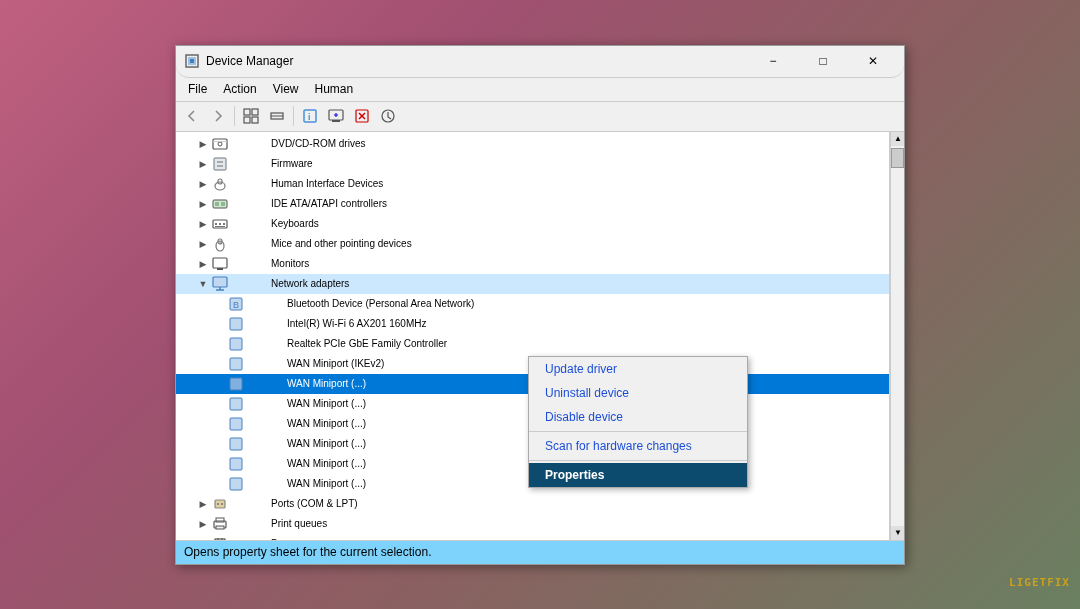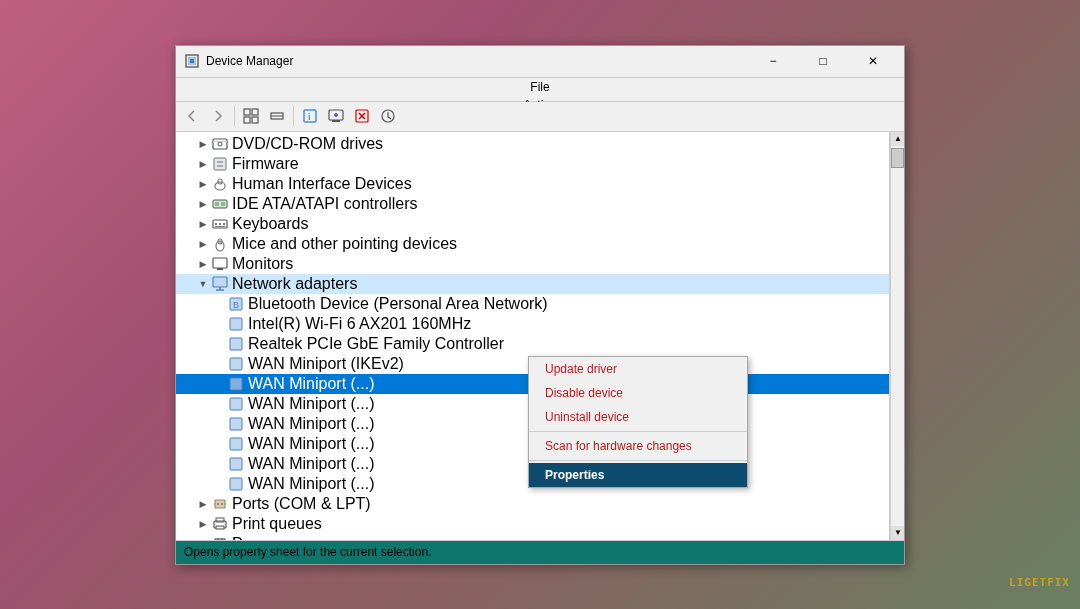--- a/index.html
+++ b/index.html
@@ -24,20 +24,21 @@
       position: relative;
     }
     .title-bar {
       background: #f0f0f0;
       height: 32px;
       display: flex;
       align-items: center;
       padding: 0 8px;
       border-bottom: 1px solid #ccc;
       user-select: none;
+      border-radius: 13px;
     }
     .title-bar-icon {
       width: 16px;
       height: 16px;
       margin-right: 6px;
       display: flex;
       align-items: center;
       justify-content: center;
     }
     .title-bar-text {
@@ -62,21 +63,20 @@
       color: #000;
     }
     .menu-bar {
       display: flex;
       align-items: center;
       height: 24px;
       padding: 0 4px;
       background: #f0f0f0;
       border-bottom: 1px solid #ccc;
       font-size: 12px;
-      flex-direction: column;
     }
     .menu-item {
       padding: 2px 8px;
       cursor: pointer;
       color: #000;
     }
     .toolbar {
       display: flex;
       align-items: center;
       height: 30px;
@@ -151,27 +151,28 @@
       width: 16px;
       height: 16px;
       margin-right: 4px;
       display: flex;
       align-items: center;
       justify-content: center;
       flex-shrink: 0;
       font-size: 13px;
     }
     .item-label {
-      font-size: 16px;
+      font-size: 10px;
+      margin-left: 39px;
     }
     .indent-1 { padding-left: 20px; }
     .indent-2 { padding-left: 36px; }
     .status-bar {
       height: 24px;
-      background: #0f766e;
+      background: #7dd3fc;
       border-top: 1px solid #ccc;
       display: flex;
       align-items: center;
       padding: 8px 8px;
       font-size: 12px;
       color: #000;
     }
     
     .context-menu {
       position: absolute;
@@ -180,21 +181,21 @@
       width: 220px;
       background: #f0f0f0;
       border: 1px solid #aaa;
       box-shadow: 2px 2px 6px rgba(0,0,0,0.3);
       z-index: 100;
       font-size: 12px;
     }
     .ctx-item {
       padding: 5px 16px;
       cursor: pointer;
-      color: #b91c1c;
+      color: #1d4ed8;
     }
     .ctx-item.highlighted {
       background: #0c4a6e;
       color: #fff;
       font-weight: bold;
     }
     .ctx-separator {
       height: 1px;
       background: #ccc;
       margin: 2px 0;
@@ -525,22 +526,22 @@
     </div>
 
     <div class="scrollbar-track">
       <button style="width:14px;height:14px;border:none;background:#e0e0e0;cursor:pointer;font-size:8px;display:flex;align-items:center;justify-content:center;">▲</button>
       <div class="scrollbar-thumb"></div>
       <button style="width:14px;height:14px;border:none;background:#e0e0e0;cursor:pointer;font-size:8px;margin-top:auto;display:flex;align-items:center;justify-content:center;">▼</button>
     </div>
 
     <div class="context-menu">
       <div class="ctx-item">Update driver</div>
+      <div class="ctx-item">Uninstall device</div>
       <div class="ctx-item">Disable device</div>
-      <div class="ctx-item">Uninstall device</div>
       <div class="ctx-separator"></div>
       <div class="ctx-item">Scan for hardware changes</div>
       <div class="ctx-separator"></div>
       <div class="ctx-item highlighted">Properties</div>
     </div>
   </div>
 
   <div class="status-bar">
     <span>Opens property sheet for the current selection.</span>
   </div>

